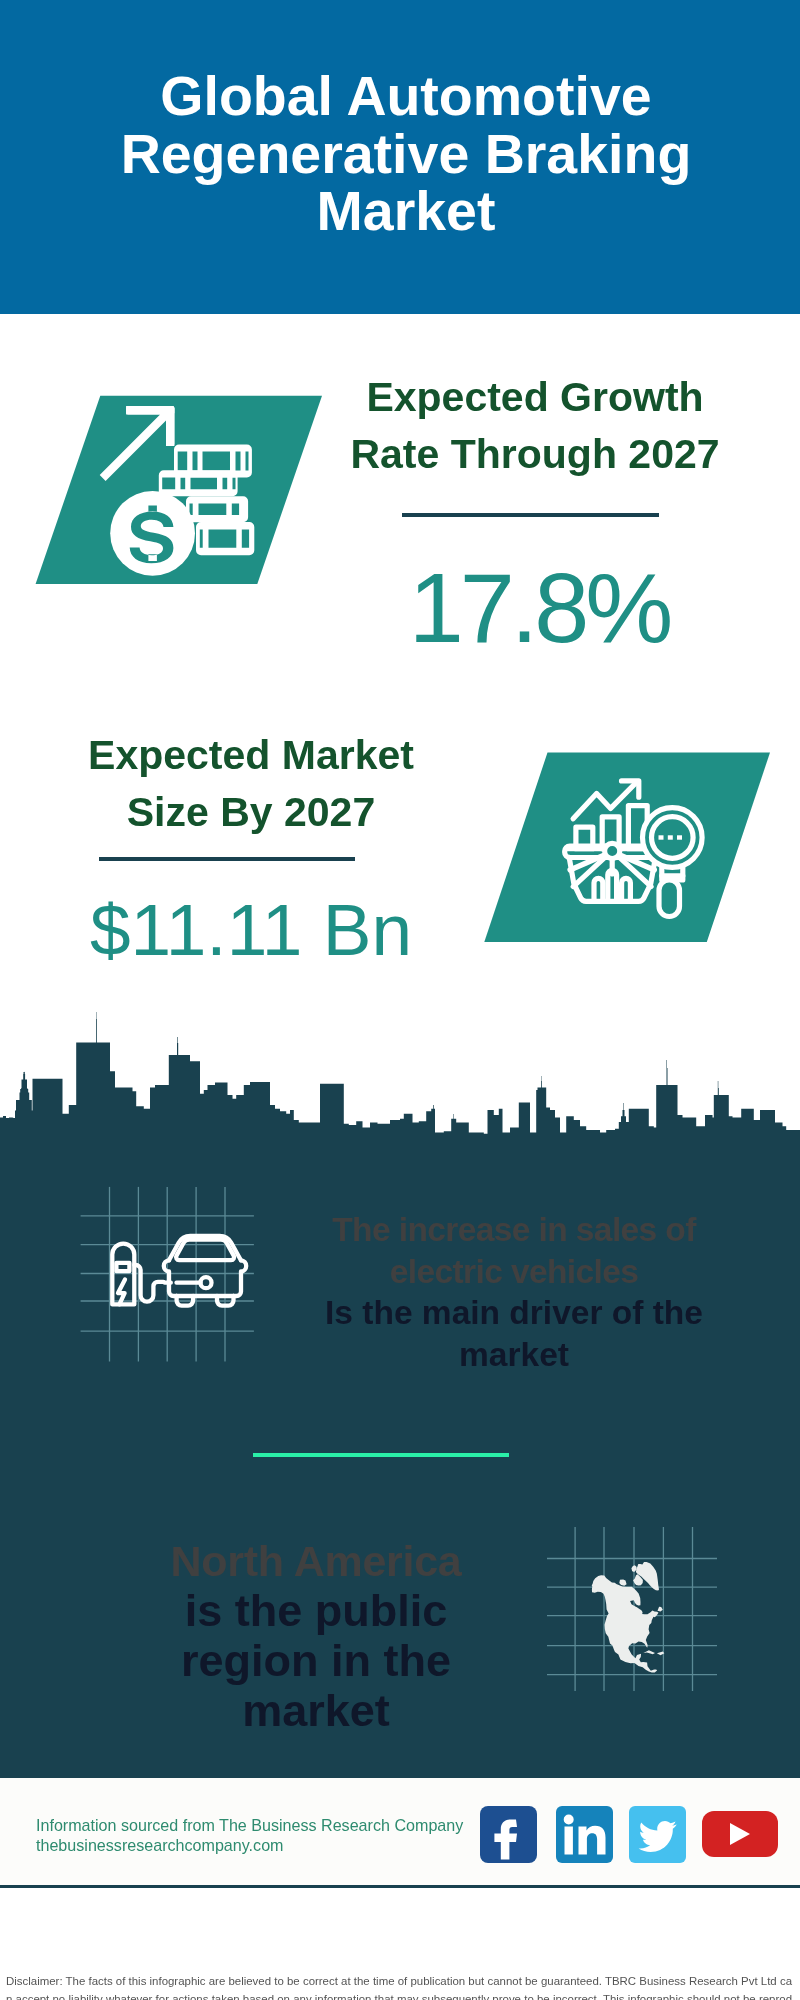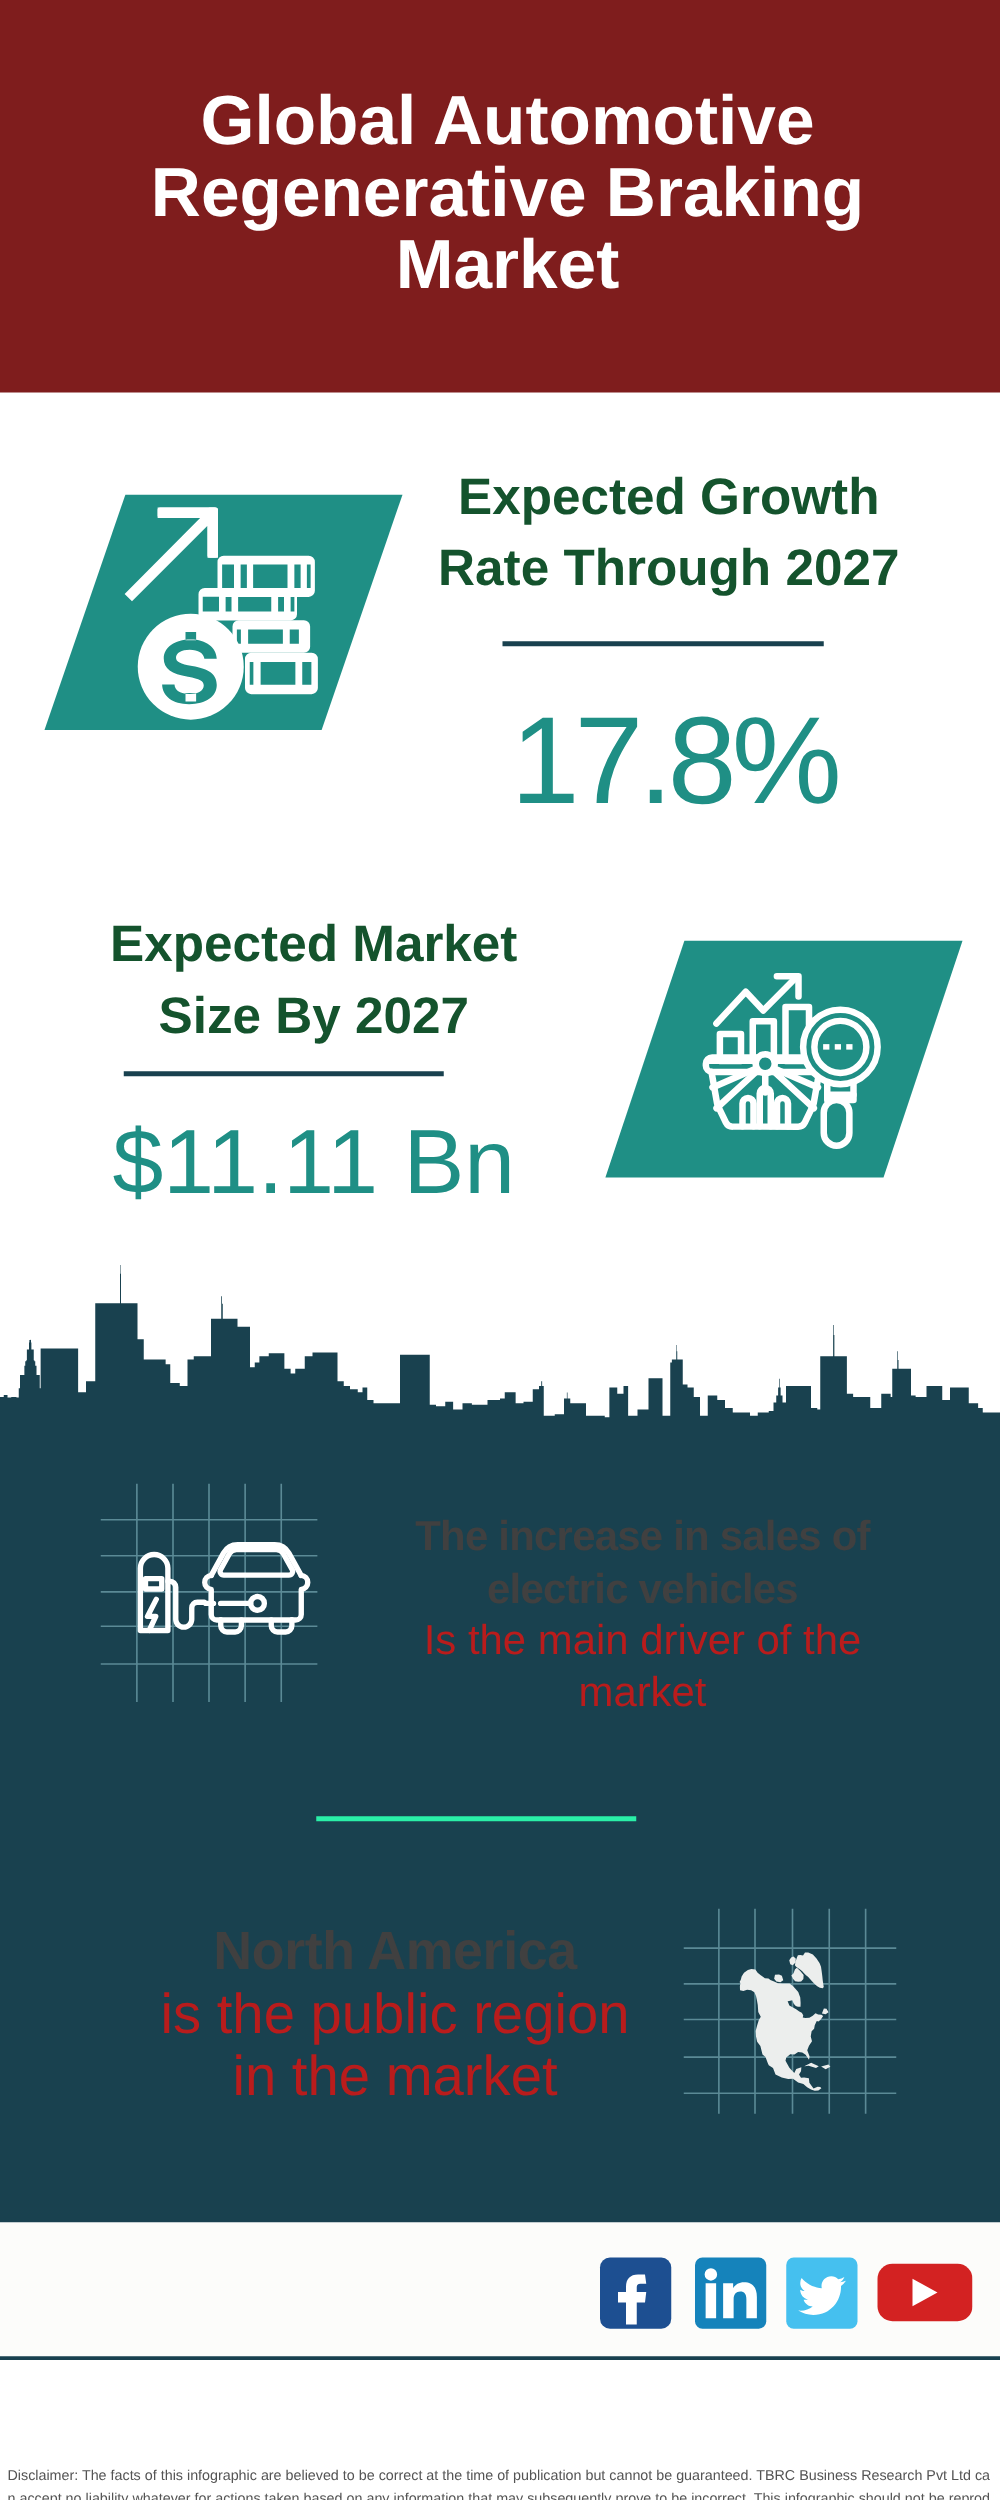--- a/index.html
+++ b/index.html
@@ -1,20 +1,20 @@
 <!DOCTYPE html>
 <html><head>
 <meta charset="utf-8">
 <style>
   html,body{margin:0;padding:0;}
   body{width:800px;height:2000px;background:#ffffff;font-family:"Liberation Sans",sans-serif;overflow:hidden;}
   .page{position:relative;width:800px;height:2000px;background:#fff;}
 
   
-  .header{position:absolute;left:0;top:0;width:800px;height:314px;background:#7f1d1d;}
+  .header{position:absolute;left:0;top:0;width:800px;height:314px;background:#0369a1;}
   .header-title{position:absolute;left:111px;top:68px;width:590px;text-align:center;color:#ffffff;
                 font-size:55.5px;line-height:57.5px;font-weight:bold;}
 
   
   .stat-label{position:absolute;color:#14532d;font-size:41px;line-height:57px;font-weight:bold;text-align:center;}
   .rule{position:absolute;height:4px;background:#19414f;}
   .stat-value{position:absolute;color:#1f8f85;font-weight:normal;white-space:nowrap;text-align:center;}
 
   #lbl1{left:345px;top:369px;width:380px;}
   #rul1{left:402px;top:513px;width:257px;}
@@ -28,21 +28,21 @@
   .tile{position:absolute;}
 
   
   .darkbody{position:absolute;left:0;top:1170px;width:800px;height:608px;background:#19414f;}
   .skyline{position:absolute;left:0;top:1010px;width:800px;height:170px;}
 
   
   .grid-bg{position:absolute;}
   .msg{position:absolute;text-align:center;color:#ffffff;}
   .msg .hi{display:block;color:#404040;font-weight:bold;letter-spacing:-0.6px;}
-  .msg .lo{display:block;color:#b91c1c;font-weight:normal;}
+  .msg .lo{display:block;color:#0f172a;font-weight:bold;}
   #msg1{left:308px;top:1209px;width:412px;font-size:33.5px;line-height:41.5px;}
   #msg2{left:92px;top:1536px;width:400px;font-size:45px;line-height:50px;margin-left:24px;}
   #msg2 .hi{font-size:43px;letter-spacing:-0.3px;}
 
   .sep{position:absolute;left:253px;top:1453px;width:256px;height:4px;background:#2aefa8;}
 
   
   .footer{position:absolute;left:0;top:1778px;width:800px;height:108px;background:#fcfcfa;}
   .src{position:absolute;left:36px;top:1815px;color:#2e8b6f;font-size:16.1px;line-height:20.2px;}
   .hr{position:absolute;left:0;top:1885px;width:800px;height:3px;background:#19414f;}
@@ -194,20 +194,24 @@
       <line x1="2" y1="43.5" x2="172" y2="43.5"></line>
       <line x1="2" y1="72.1" x2="172" y2="72.1"></line>
       <line x1="2" y1="100.6" x2="172" y2="100.6"></line>
       <line x1="2" y1="130.7" x2="172" y2="130.7"></line>
       <line x1="2" y1="159.6" x2="172" y2="159.6"></line>
     </g>
     <path id="namap" fill="#eceeed" d="M 50.2 63.2 L 53.3 61 L 56.1 60.2 L 59.3 60.5 L 61.1 63.1 L 63.6 65.1 L 66.9 67.6 L 69.8 67.7 L 71.3 68.9 L 74.3 70.2 L 77.3 71.6 L 81.1 71.8 L 84.3 71.7 L 86.7 71.8 L 89.3 73.8 L 91.5 76.1 L 93.6 78.6 L 95.2 83 L 95.5 87.3 L 95.4 90.3 L 93.4 90.4 L 91.6 89.8 L 90 88 L 88.8 85.2 L 86.3 85.7 L 85.1 86 L 86.5 89.3 L 89.4 90.9 L 91.9 92.3 L 94.4 94.1 L 96.4 95.2 L 97.6 97.2 L 97.2 99 L 99.2 99.3 L 102.5 99.2 L 105.2 97.5 L 107.4 95.6 L 109.5 96.6 L 112.1 96.8 L 113.5 97.8 L 111.8 100.3 L 109.8 102.2 L 108.4 101.8 L 106.8 105.2 L 106.3 108 L 104.3 109.9 L 103.6 114.2 L 104.6 118 L 102.2 121.5 L 100.8 125.1 L 102.7 130.2 L 102.2 132.8 L 99.5 128.7 L 96.8 126.9 L 93.5 126.5 L 90.5 128.5 L 87.2 128.3 L 84 130.9 L 83.4 133.5 L 86.5 139.2 L 90.4 143.3 L 92 140.1 L 96.1 138.8 L 95.8 142 L 94.2 144.5 L 95.8 147.2 L 98.3 147 L 102.1 147.5 L 102.5 151.2 L 105.8 155.8 L 109.1 154.4 L 111.2 154.5 L 112.1 155.5 L 109.7 157.4 L 106.8 157.5 L 103.8 156.6 L 100.7 154.8 L 97.7 152.2 L 93.5 150.9 L 89.4 148 L 85.5 148.2 L 80.4 147 L 75.4 144.5 L 73.4 139.4 L 70 137.1 L 69.1 135.1 L 67.4 130.6 L 65 128.5 L 63.3 121.8 L 60.7 118.3 L 59.8 114.1 L 59.5 109.8 L 60.8 104.9 L 62 101.1 L 63.6 98.4 L 61.6 94.6 L 61.2 88.9 L 60.5 85 L 59.8 81.8 L 58.5 78.7 L 55.9 77.1 L 52.7 76.7 L 49.7 77.8 L 47 77.2 L 46.9 74.2 L 47.3 71.6 L 46.7 70.5 L 47.7 68.5 L 48.3 66.1 Z M 90.9 57.1 L 91.5 53.9 L 92.4 51.4 L 93.3 49.1 L 95.3 49 L 97.4 49.4 L 99 47 L 101.6 47 L 105.3 48.6 L 108.2 51.8 L 110.7 55.5 L 111.8 58.4 L 112.3 61.8 L 112.8 65.5 L 113.2 69.4 L 114 74.6 L 113.2 75.5 L 110.9 75.2 L 108.8 73.9 L 106.5 71.9 L 104.4 69.8 L 103 68.1 L 101.4 66.4 L 99.8 65.1 L 98.2 63.6 L 96.6 61.8 L 94.8 60.4 L 93.3 59.4 L 91.9 58.3 Z M 88.1 65.3 L 89.8 63.5 L 91 60.3 L 92.5 59.2 L 95.4 62 L 97.9 64.9 L 97.7 68.1 L 95.9 70.2 L 93.6 70.4 L 91.1 69.9 L 89.4 68 Z M 75 64.8 L 78.2 64.6 L 80.5 65.6 L 81.6 69.2 L 79.3 70.8 L 76.1 70.1 L 74.3 67.9 Z M 86.4 53.2 L 87.9 51 L 89.8 50.2 L 91.7 51.9 L 91.2 55.1 L 89.2 57.1 L 87.2 56.3 Z M 112.5 95.7 L 114.1 91.8 L 116.2 92 L 117.8 94.7 L 115.5 96.4 Z M 98.4 137.9 L 103.9 135.2 L 110 138 L 107.8 139.3 L 101.9 137.6 Z M 111.9 138.2 L 117.8 136.5 L 119.3 138.3 L 115.5 140.3 Z"></path>
   </svg>
 
   <div class="footer"></div>
+  <div class="src">
+    <div>Information sourced from The Business Research Company</div>
+    <div>thebusinessresearchcompany.com</div>
+  </div>
   <svg class="social" style="left:478px;top:1803px;" width="300" height="62" viewBox="0 0 300 62">
     <g>
       <rect x="2" y="3" width="57" height="57" rx="8" fill="#1d4f91"></rect>
       <path fill="#ffffff" d="M38 16.5 h-5.6 c-6.3 0 -9.6 3.9 -9.6 9.6 v4.5 h-6.4 v8.4 h6.4 v17.5 h8.6 v-17.5 h6.6 l1 -8.4 h-7.6 v-3.8 c0 -1.8 0.8 -2.9 2.9 -2.9 h4.7 z"></path>
     </g>
     <g>
       <rect x="78" y="3" width="57" height="57" rx="6" fill="#1583bb"></rect>
       <path fill="#ffffff" d="M86.5 23.5 h8.4 v28 h-8.4 z M90.7 11.5 a5 5 0 1 1 0 10 a5 5 0 0 1 0 -10 z
                                M100.5 23.5 h8 v4 c1.6 -2.8 4.8 -4.7 8.6 -4.7 c7 0 10.4 4.2 10.4 11.8 v16.9 h-8.4 v-15.2
                                c0 -4 -1.6 -6.1 -4.9 -6.1 c-3.4 0 -5.3 2.3 -5.3 6.1 v15.2 h-8.4 z"></path>

